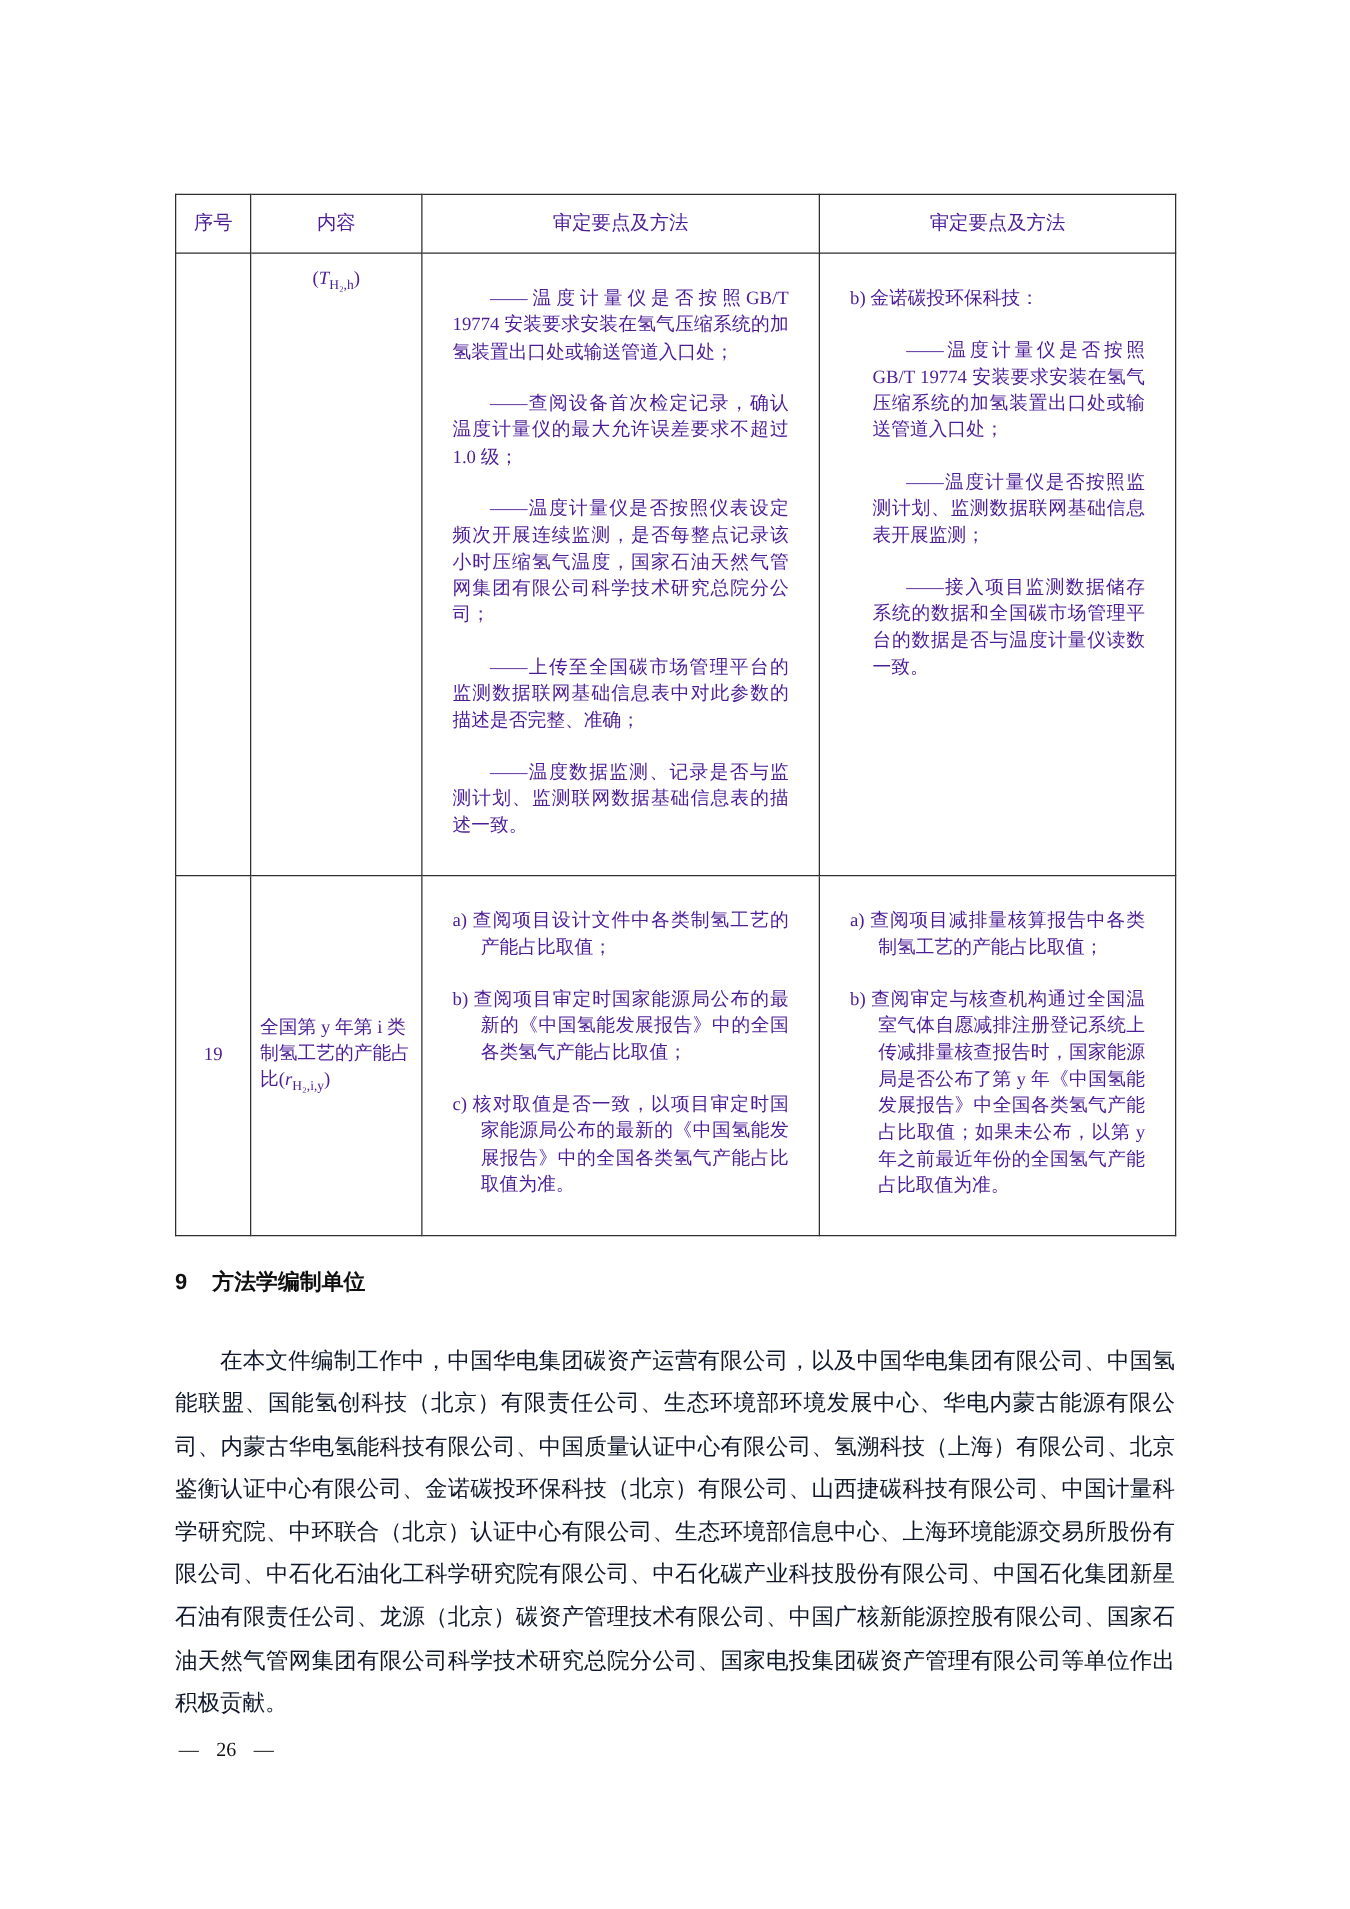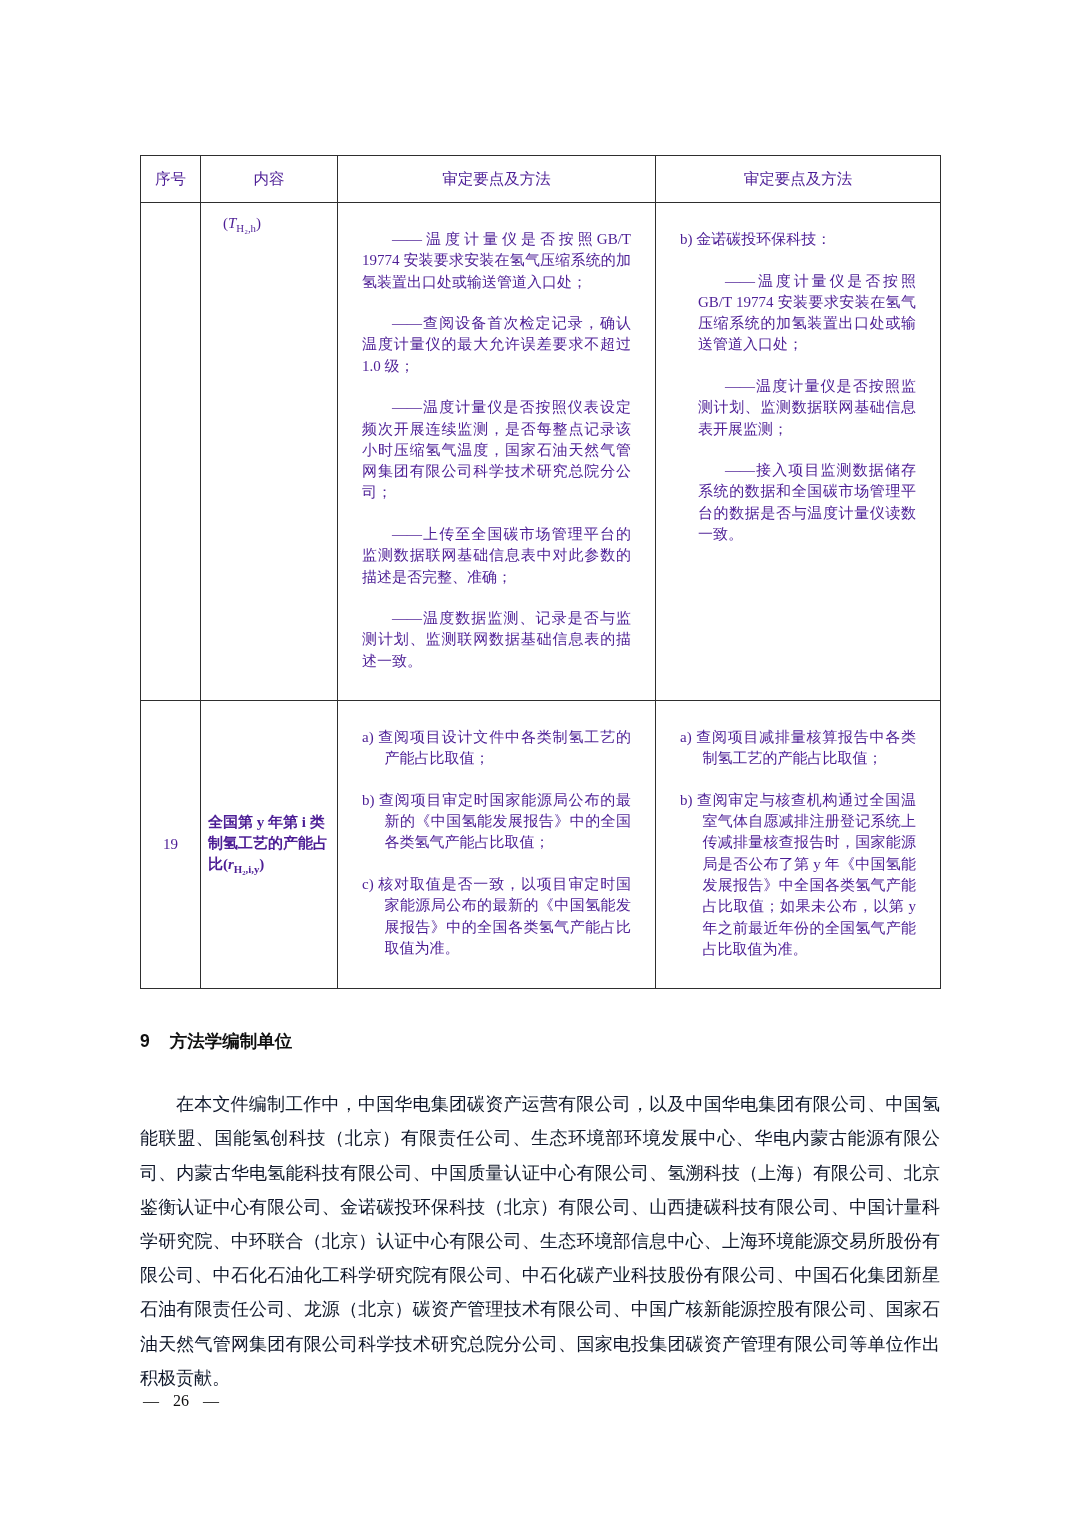--- a/index.html
+++ b/index.html
@@ -27,38 +27,38 @@
     text-align: center;
     padding: 12px 4px;
     font-size: 15.5px;
   }
   col.c-seq { width: 60px; }
   col.c-content { width: 137px; }
   col.c-review { width: 318px; }
   col.c-verify { width: 285px; }
 
   td.cell-seq { text-align: center; padding: 10px 2px; }
-  td.cell-content { text-align: left; padding: 10px 22px; }
+  td.cell-content { text-align: center; padding: 10px 22px; }
   td.cell-points { text-align: justify; padding: 10px 8px 12px 8px; }
 
   tr.row-mid td.cell-seq { vertical-align: middle; }
-  tr.row-mid td.cell-content { vertical-align: middle; text-align: left; padding: 10px 7px; font-weight: bold; }
+  tr.row-mid td.cell-content { vertical-align: middle; text-align: left; padding: 10px 7px; }
 
   .cell-points p { margin: 16px; }
   .cell-points p + p { margin-top: 1.35em; }
   p.dash { text-indent: 2em; }
   p.dash.nested { padding-left: 1.2em; text-indent: 1.8em; }
   p.hang { padding-left: 1.5em; text-indent: -1.5em; }
 
   .sym .var { font-style: italic; }
   .sym sub { font-size: 0.72em; }
 
   
   .section-heading {
-    margin: 40px 0 0 0;
+    margin: 24px 0 0 0;
     font-family: "Liberation Sans", "DejaVu Sans", sans-serif;
     font-size: 17.5px;
     font-weight: 700;
     color: #101010;
   }
   .section-heading .section-number { margin-right: 1.15em; }
 
   
   .credits {
     margin: 34px 0 0 0;

